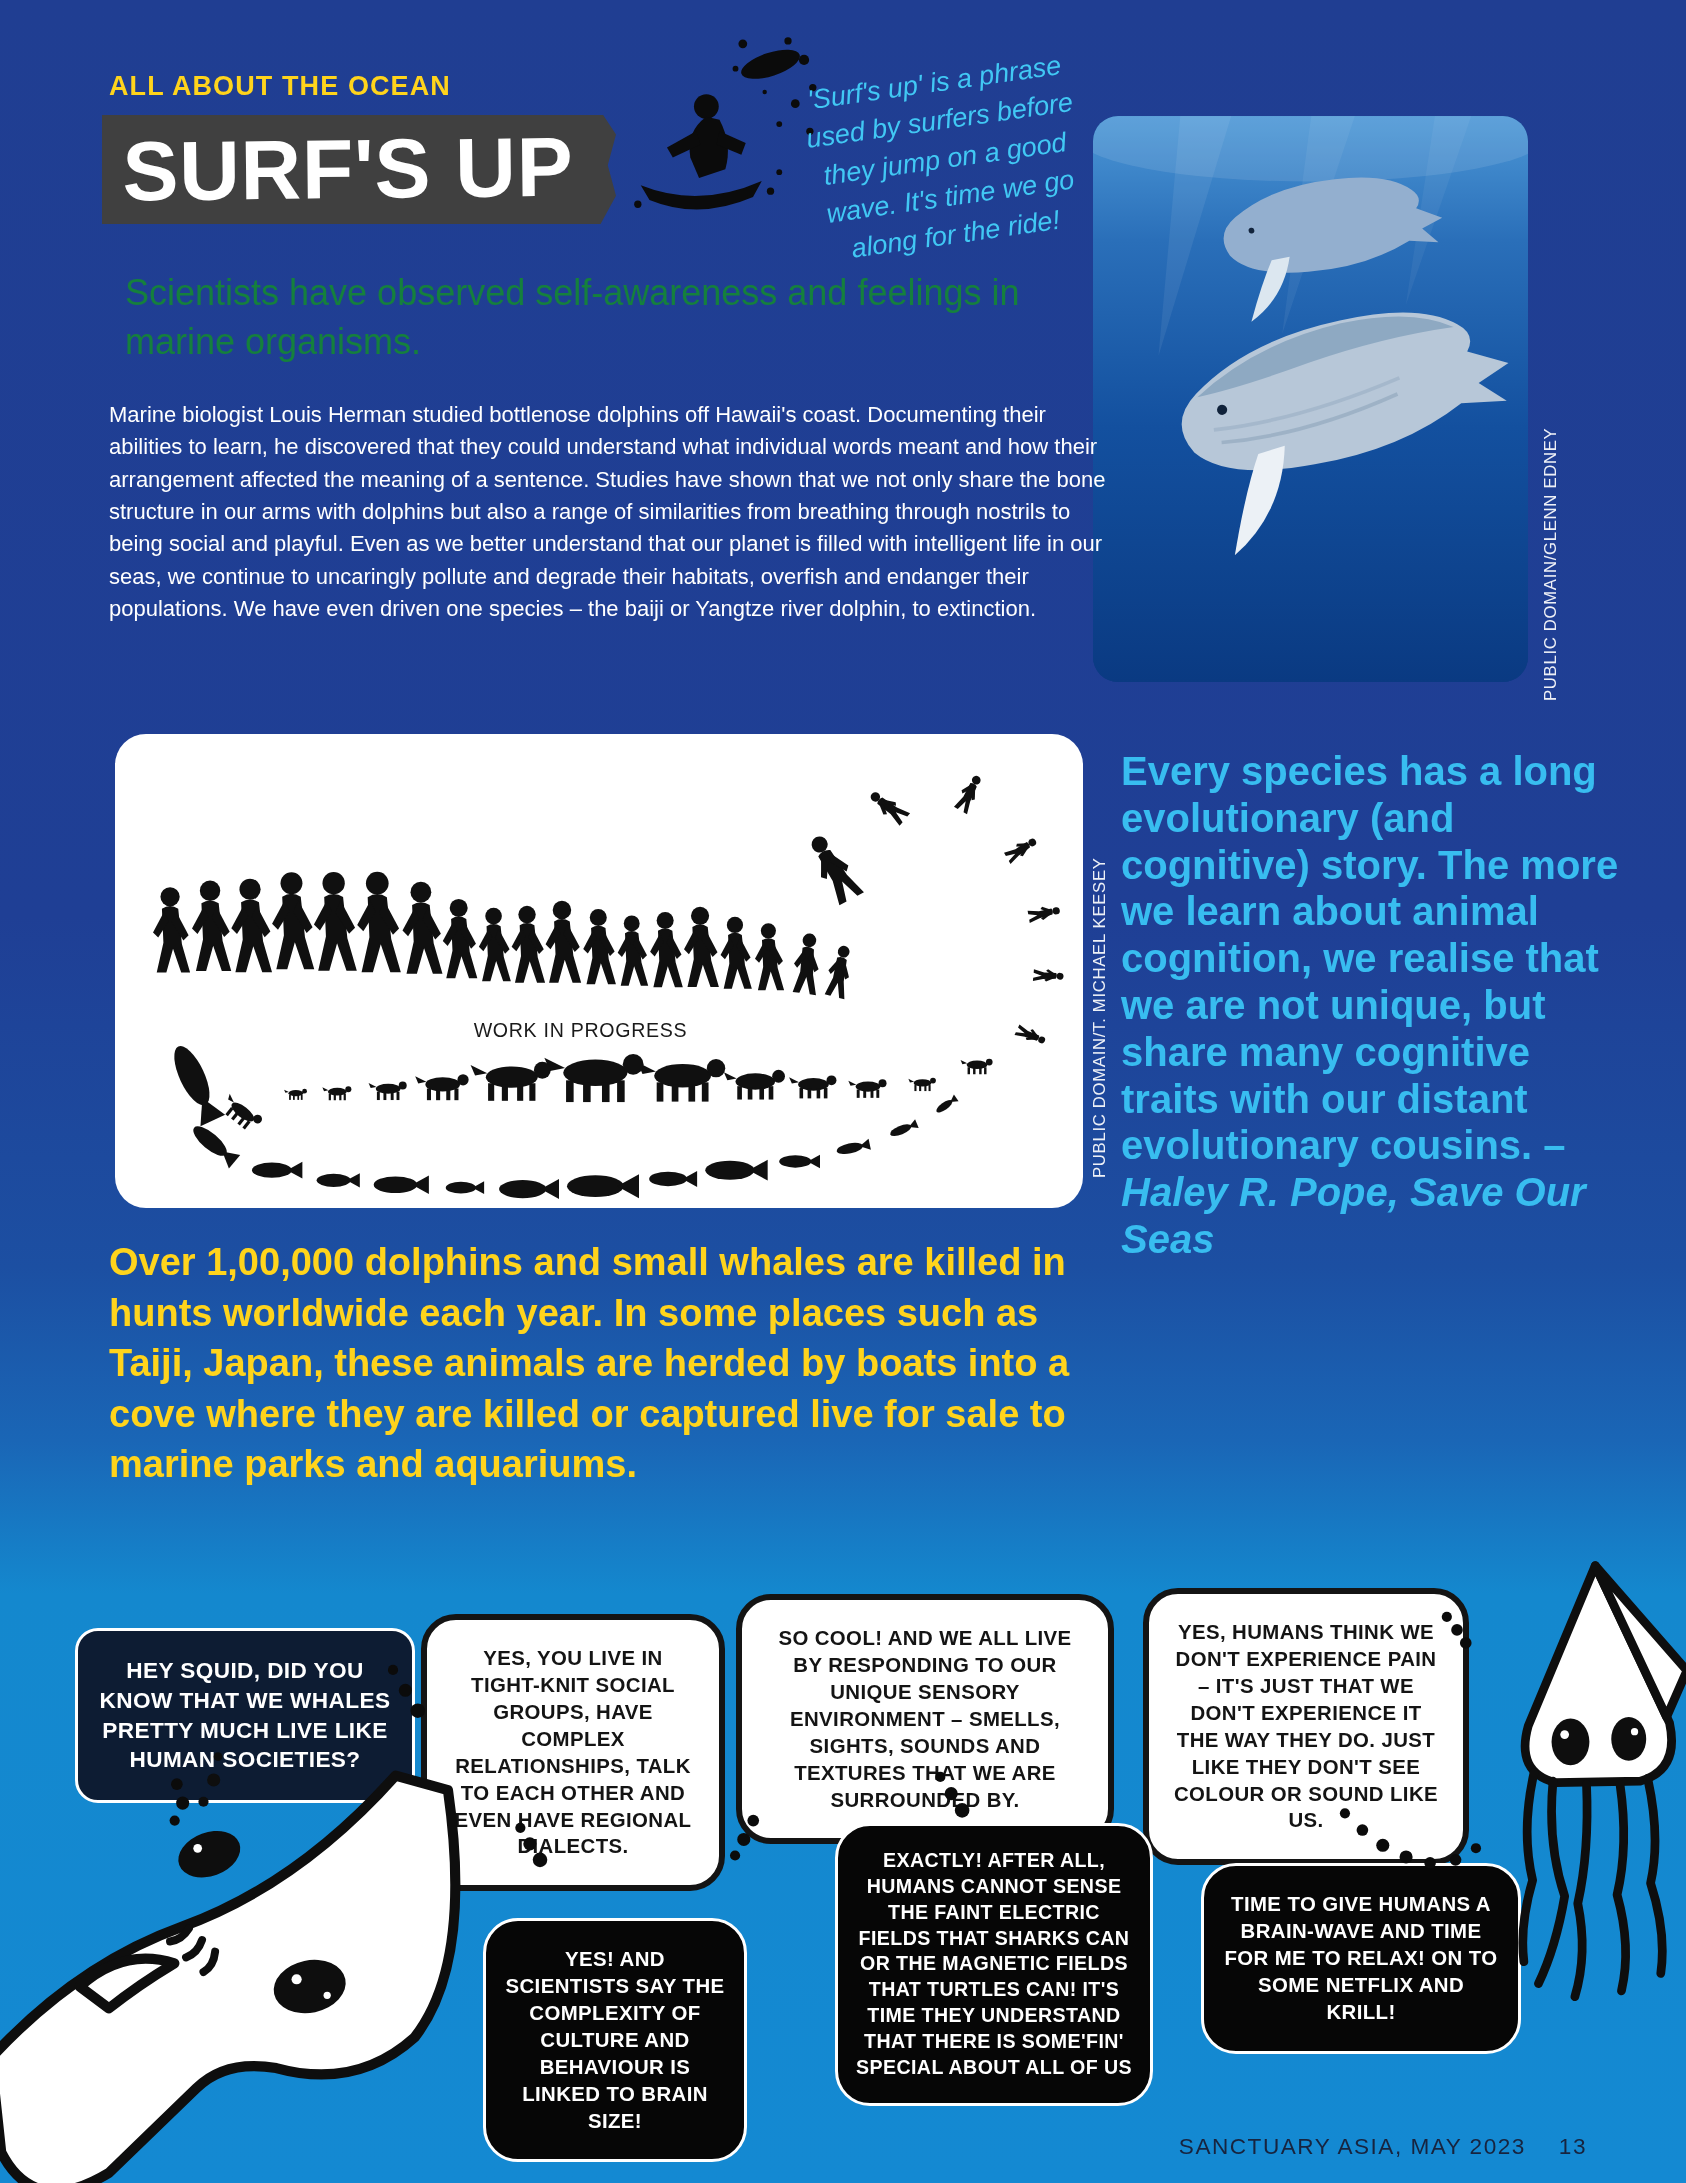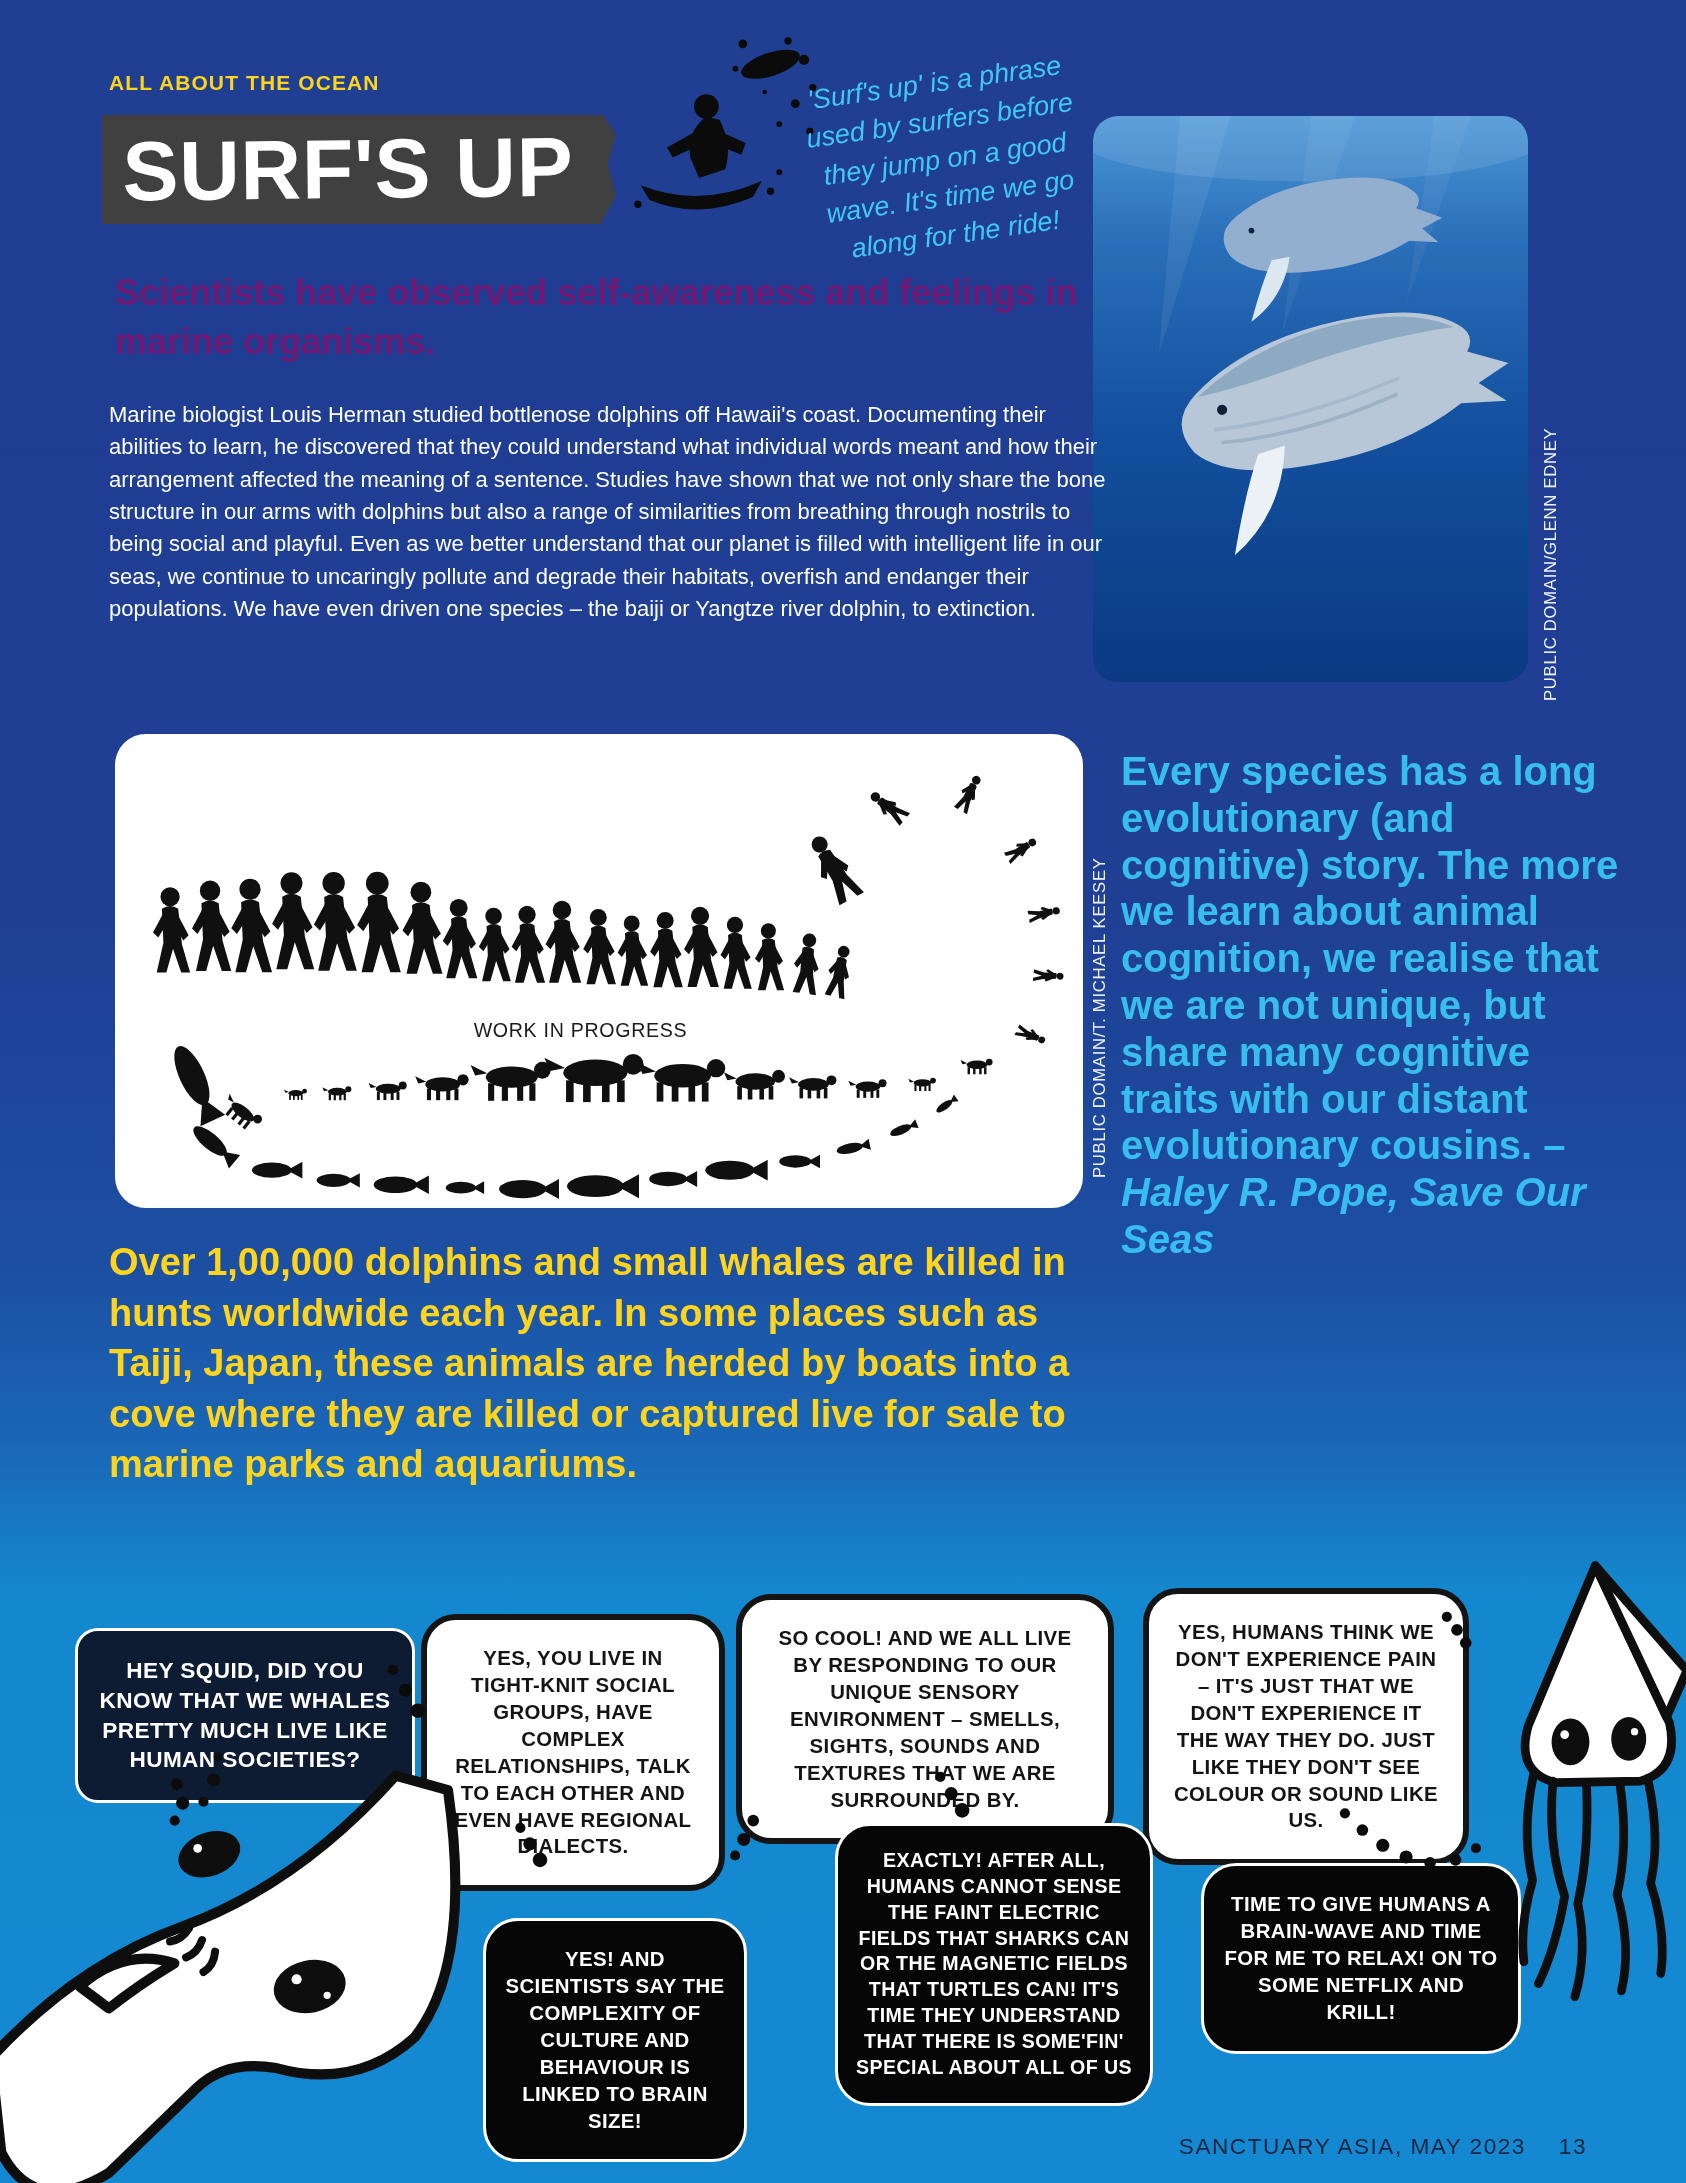--- a/index.html
+++ b/index.html
@@ -3,36 +3,36 @@
 <meta charset="utf-8">
 <style>
   html,body{margin:0;padding:0;width:1687px;height:2183px;overflow:hidden;}
   body{
     font-family:"Liberation Sans", sans-serif;
     background:linear-gradient(180deg,#203E92 0%,#1F3F95 42%,#1C4FA2 58%,#1A66B6 66%,#1488CE 73%,#1489D2 100%);
     position:relative;
   }
   .abs{position:absolute;}
   
-  .kicker{left:109px;top:71px;font-size:21px;font-weight:700;letter-spacing:1.1px;color:#FFD41C;text-align:center;}
+  .kicker{left:109px;top:71px;font-size:27px;font-weight:700;letter-spacing:1.1px;color:#FFD41C;text-align:center;}
   .banner{left:102px;top:115px;width:514px;height:109px;background:#404040;
           clip-path:polygon(0 0,97.5% 0,100% 18%,98.4% 46%,100% 74%,97% 100%,0 100%);}
   .banner .t{display:block;padding-left:20.4px;font-size:84px;font-weight:700;color:#FFFFFF;
              line-height:108px;letter-spacing:0.7px;transform:rotate(-.6deg);}
   .note{left:785px;top:63px;width:320px;color:#41C8F4;font-size:27px;line-height:1.42;
         font-style:italic;font-weight:500;text-align:center;transform:rotate(-8deg);}
   
   .photo{left:1093px;top:116px;width:435px;height:566px;border-radius:25px;overflow:hidden;
          background:#0B3A82;}
   .vcredit{writing-mode:vertical-rl;transform:rotate(180deg);color:#FFFFFF;font-size:16.7px;
            letter-spacing:0.7px;opacity:.92;text-align:center;}
   .photo-credit{left:1541px;top:404px;height:320px;}
   .figure-credit{left:1090px;top:821px;height:393px;}
   
-  .heading{left:115px;top:269px;width:997px;color:#701a75;font-size:36px;font-weight:700;line-height:1.35;}
+  .heading{left:125px;top:269px;width:997px;color:#15803d;font-size:36px;font-weight:400;line-height:1.35;}
   .body-text{left:109px;top:399px;width:998px;color:#FFFFFF;font-size:22px;line-height:1.47;}
   
   .figure{left:115px;top:734px;width:968px;height:474px;background:#FFFFFF;border-radius:31px;}
   .figure-caption{left:342px;top:285px;width:247px;text-align:center;color:#1A1A1A;
                   font-size:19.6px;letter-spacing:0.7px;font-weight:500;}
   
   .quote{left:1121px;top:748px;width:501px;color:#38BDF0;font-size:40px;font-weight:700;line-height:1.17;}
   .quote em{font-style:italic;}
   
   .highlight{left:109px;top:1237px;width:996px;color:#FFD41C;font-size:38px;font-weight:700;line-height:1.33;}

